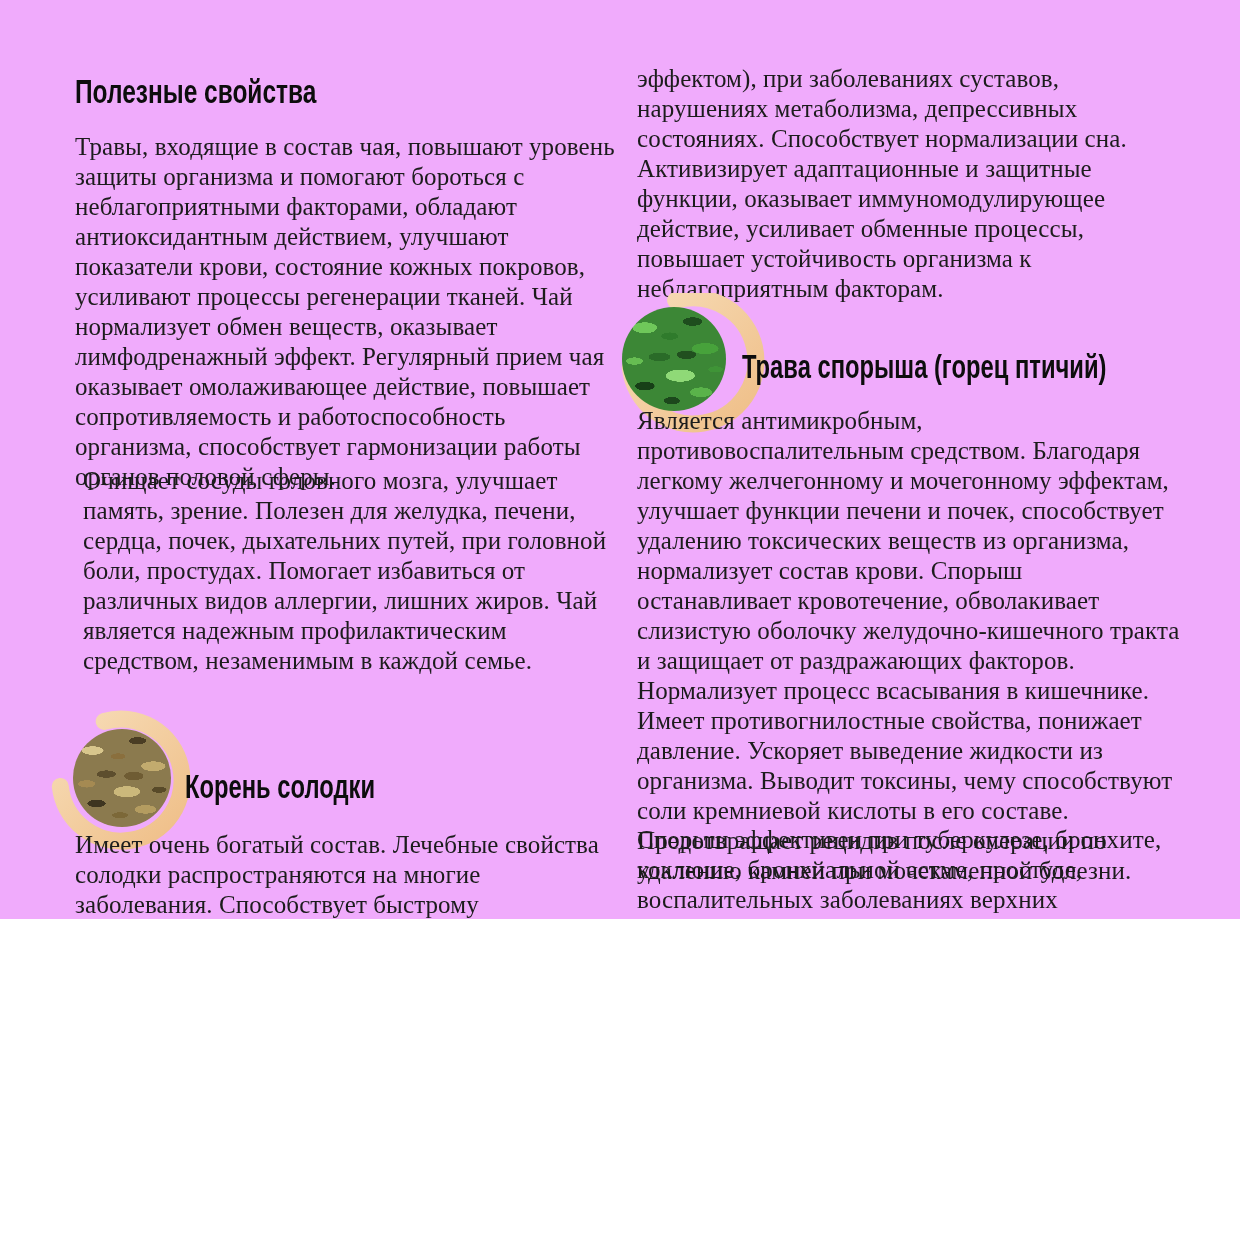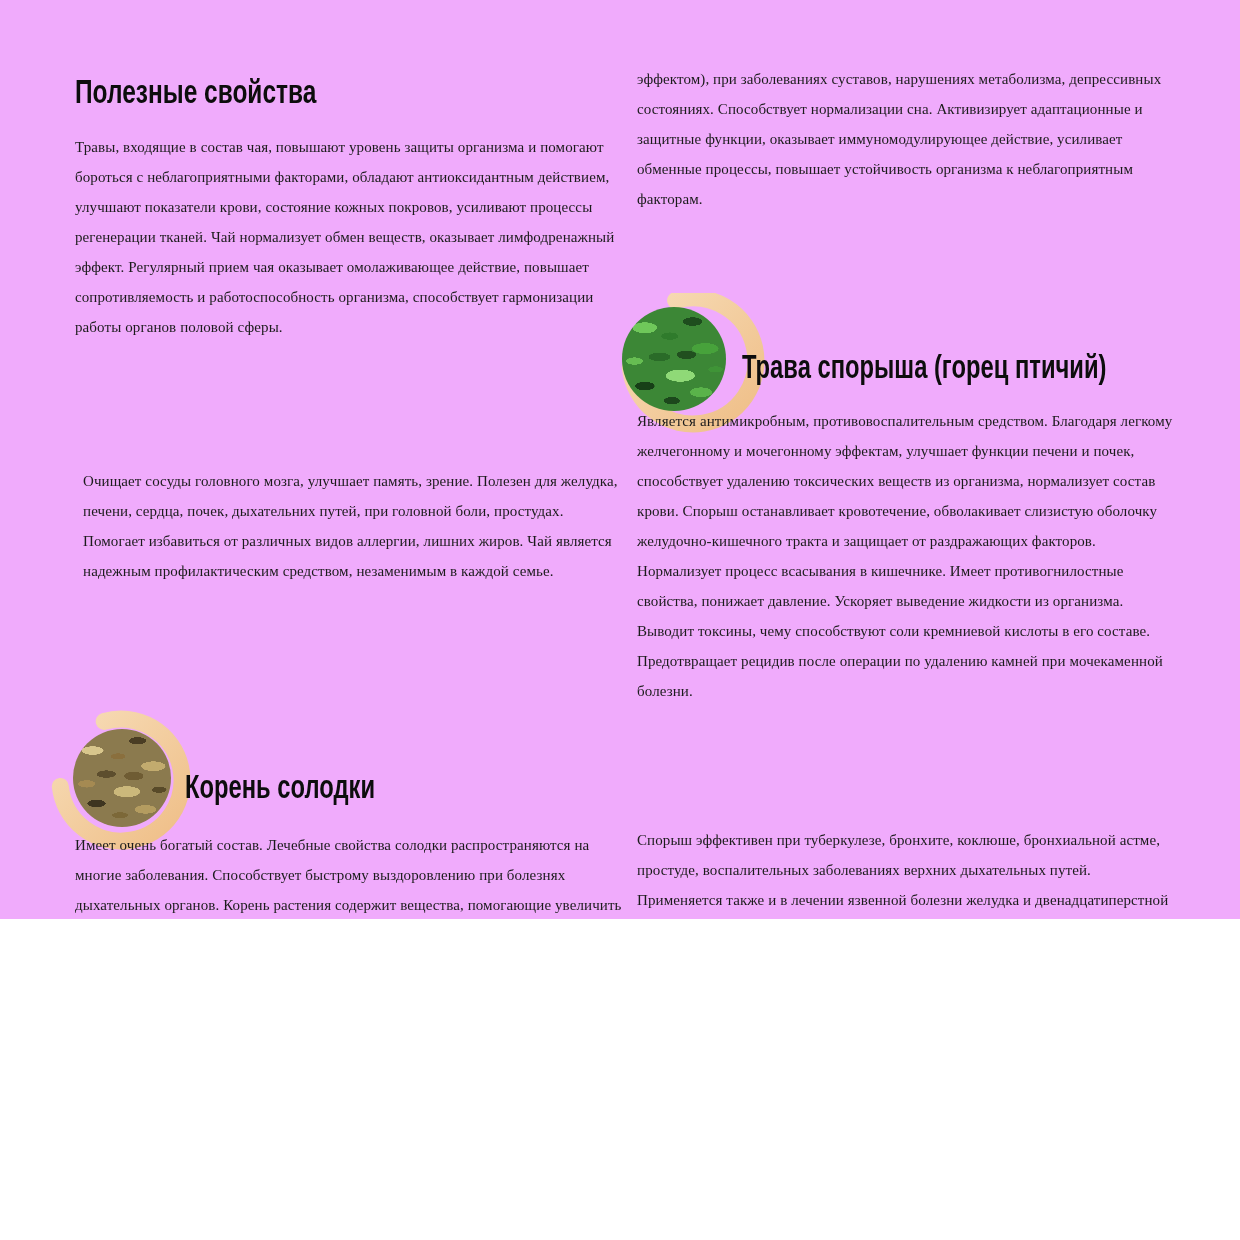--- a/index.html
+++ b/index.html
@@ -6,21 +6,21 @@
   .page{
     position:relative;
     width:1240px;height:919px;
     background:#f0abfc;
     font-family:"Liberation Serif","DejaVu Serif",serif;
     color:#1c1c1c;
     overflow:hidden;
   }
   .para{
     position:absolute;
-    font-size:15px;
+    font-size:25px;
     line-height:30px;
     letter-spacing:0.1px;
     text-align:left;
   }
   .heading{
     position:absolute;
     font-family:"Liberation Sans","DejaVu Sans",sans-serif;
     font-weight:700;
     color:#0d0d0d;
     white-space:nowrap;

